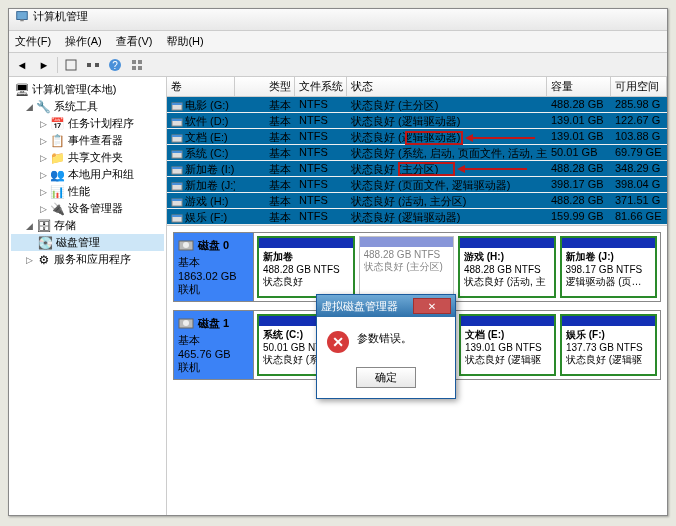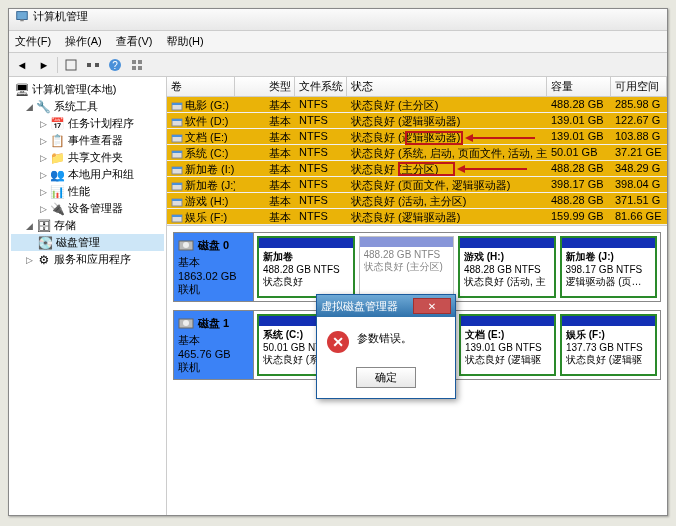--- a/index.html
+++ b/index.html
@@ -14,21 +14,21 @@
 .body { display: flex; height: 438px; }
 .tree { width: 158px; border-right: 1px solid #ccc; padding: 4px 2px; overflow:auto; background:#fff;}
 .tree-item { display: flex; align-items: center; gap: 3px; padding: 1px 0 1px 4px; white-space: nowrap; cursor: default;}
 .tree-item.sel { background: #cde6f7; }
 .tree .tog { width:9px; height:9px; display:inline-flex; align-items:center; justify-content:center; font-size:9px; color:#666;}
 .ind1{padding-left:14px;} .ind2{padding-left:28px;}
 .ticon{ width:14px; height:14px; display:inline-flex; align-items:center; justify-content:center; font-size:12px;}
 .right { flex:1; display:flex; flex-direction:column; overflow:hidden; }
 .listhdr { display:flex; height:20px; background:linear-gradient(#fff,#f0f0f0); border-bottom:1px solid #ccc; font-size:11px;}
 .listhdr div { border-right:1px solid #ccc; padding:2px 4px; overflow:hidden; white-space:nowrap;}
-.list { background:#eab308; }
+.list { background:#0369a1; }
 .row { display:flex; height:16px; border-bottom:1px solid #f0f0f0; font-size:11px;}
 .row div { padding:1px 4px; overflow:hidden; white-space:nowrap;}
 .row .volicon{ width:12px; height:12px; display:inline-block; vertical-align:middle; margin-right:2px;}
 .c-vol{width:68px;} .c-lay{width:30px;margin-top:24px;} .c-typ{width:30px;} .c-fs{width:52px;} .c-stat{flex:1;} .c-cap{width:64px;} .c-free{width:56px;}
 .diskpane{ flex:1; background:#fff; overflow:auto; border-top:1px solid #ccc; padding:6px;}
 .disk{ display:flex; border:1px solid #888; margin-bottom:8px; background:#fff;}
 .disklabel{ width:80px; background:#3b82f6; border-right:1px solid #888; padding:4px; font-size:11px;}
 .diskhead{ display:flex; align-items:center; gap:4px; margin-bottom:2px;}
 .diskhead svg{ width:16px; height:16px;}
 .parts{ flex:1; display:flex; gap:4px; padding:3px;}
@@ -203,21 +203,21 @@
           <div class="row">
      <div class="c-vol"><svg class="volicon" viewBox="0 0 12 12">
                 <rect x="1" y="3" width="10" height="7" fill="#ddd" stroke="#888"></rect>
                 <rect x="1" y="3" width="10" height="2" fill="#4a90d9"></rect>
               </svg>系统 (C:)</div>
      <div class="c-lay">简单</div>
             <div class="c-typ">基本</div>
             <div class="c-fs">NTFS</div>
      <div class="c-stat">状态良好 (系统, 启动, 页面文件, 活动, 主分区)</div>
             <div class="c-cap">50.01 GB</div>
-            <div class="c-free">37.21 GE</div>
+            <div class="c-free">69.79 GE</div>
     </div>
           <div class="row">
      <div class="c-vol"><svg class="volicon" viewBox="0 0 12 12">
                 <rect x="1" y="3" width="10" height="7" fill="#ddd" stroke="#888"></rect>
                 <rect x="1" y="3" width="10" height="2" fill="#4a90d9"></rect>
               </svg>新加卷 (I:)</div>
      <div class="c-lay">简单</div>
             <div class="c-typ">基本</div>
             <div class="c-fs">NTFS</div>
      <div class="c-stat">状态良好 (主分区)</div>

